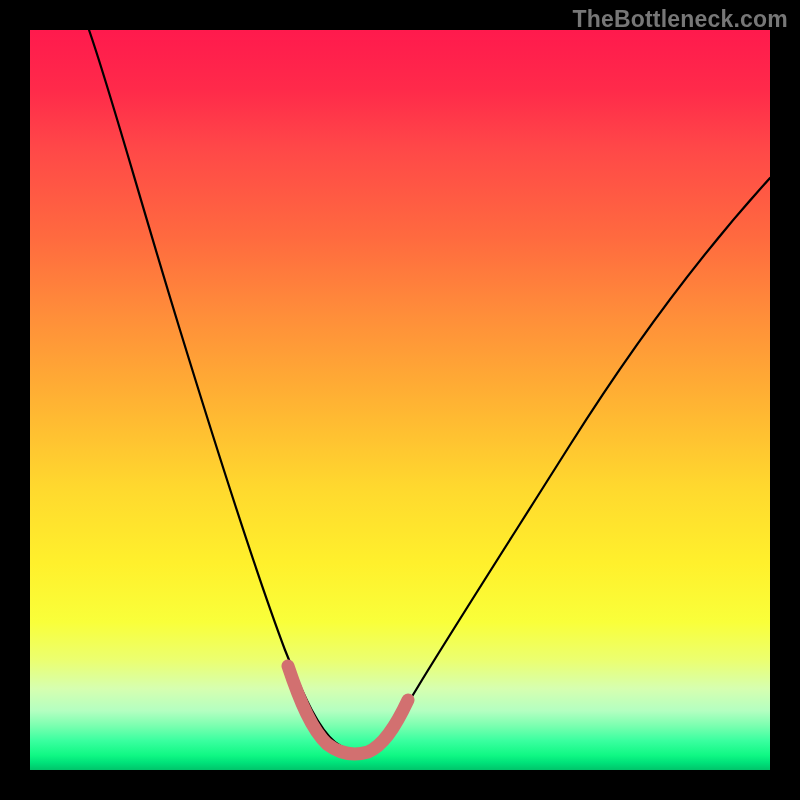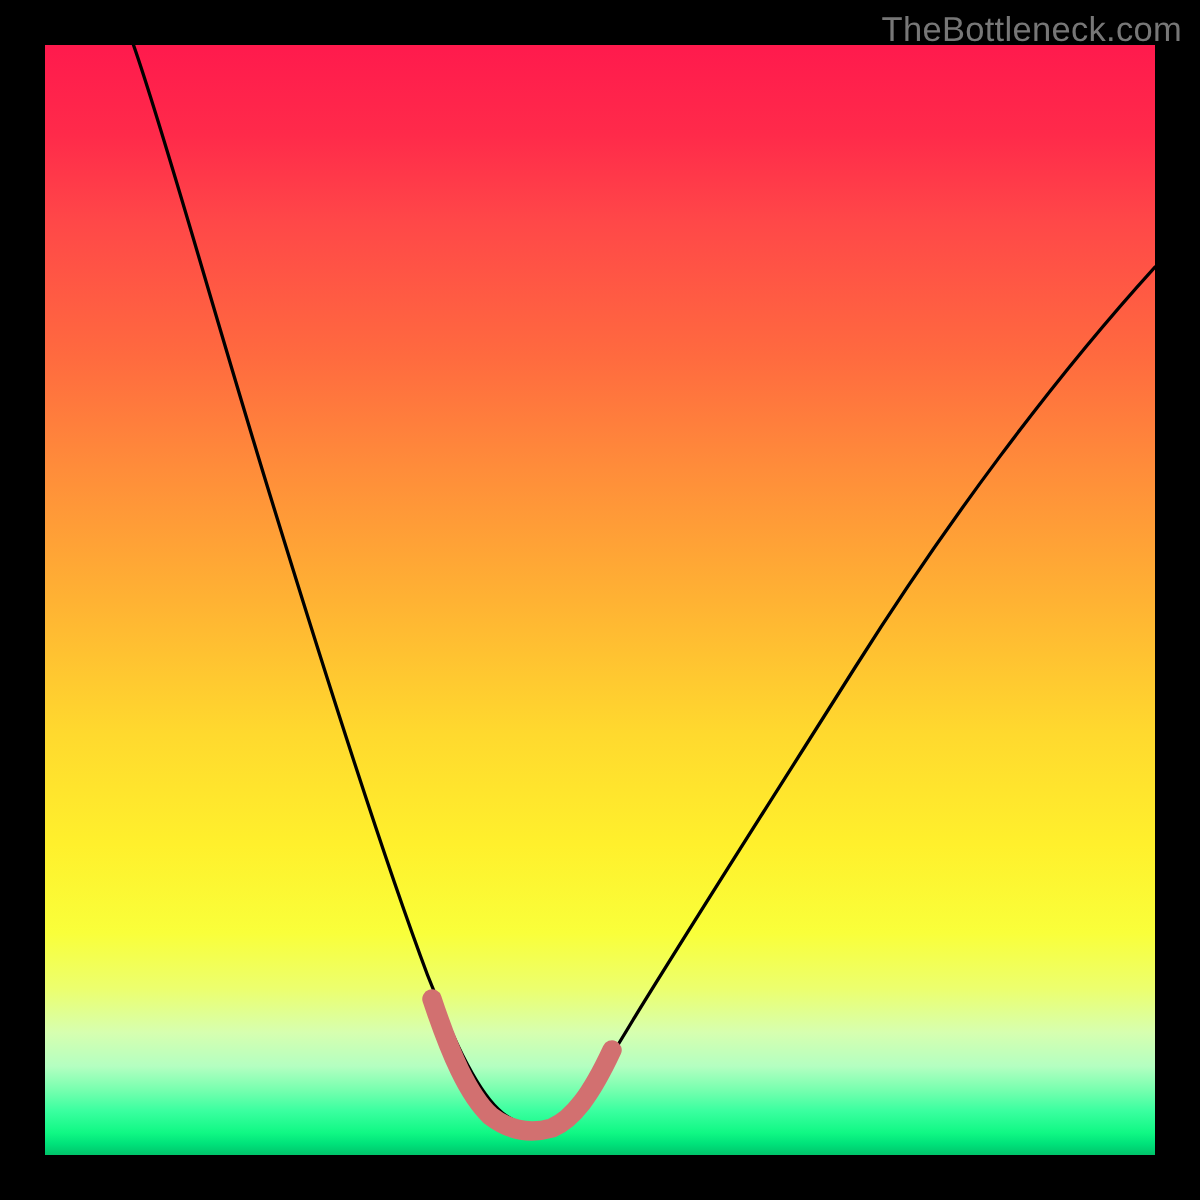--- a/index.html
+++ b/index.html
@@ -47,21 +47,21 @@
       #00e27a 99%,
       #00c46a 100%
     );
   }
   .watermark {
     position: absolute;
     top: 6px;
     right: 12px;
     color: #777;
     font-size: 23px;
-    font-weight: 400;
+    font-weight: 700;
     letter-spacing: 0.2px;
     user-select: none;
   }
   svg.curve {
     position: absolute;
     inset: 0;
     width: 740px;
     height: 740px;
   }
 </style>

